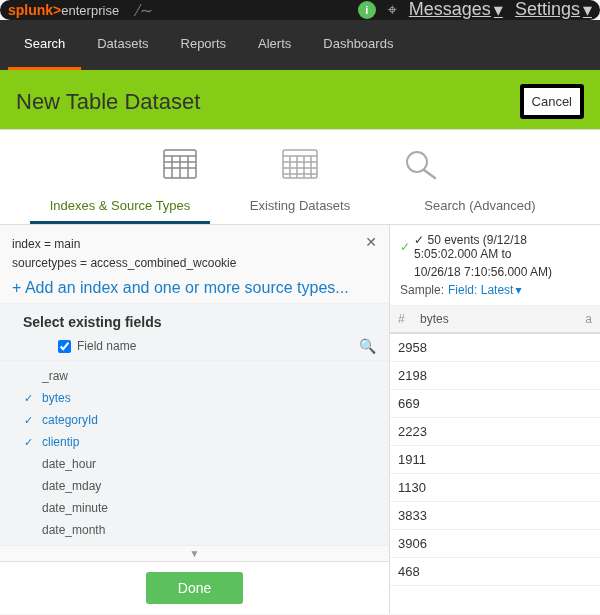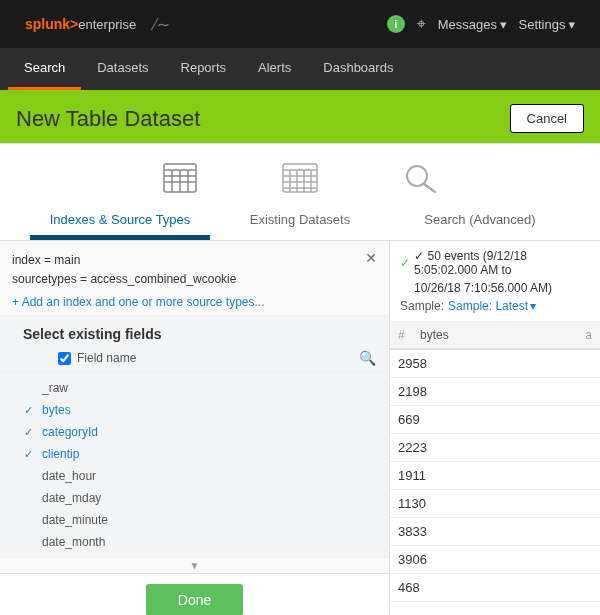--- a/index.html
+++ b/index.html
@@ -3,43 +3,44 @@
   <meta charset="utf-8">
   <style>
     * { box-sizing: border-box; margin: 0; padding: 0; }
     body { font-family: 'Helvetica Neue', Arial, sans-serif; font-size: 13px; background: #f2f4f5; color: #333; width: 600px; height: 615px; overflow: hidden; }
 
     
     .top-bar {
       background: #1a1a1a;
       display: flex;
       align-items: center;
-      height: 48px;
-      padding: 0 25px;
+      height: 20px;
+      padding: 0 8px;
       gap: 10px;
+      border-radius: 17px;
     }
     .logo {
       display: flex;
       align-items: center;
       gap: 0;
     }
     .logo-splunk { color: #ff6600; font-weight: bold; font-size: 14px; }
     .logo-enterprise { color: #ccc; font-size: 13px; }
     .top-bar-spacer { flex: 1; }
     .top-bar-icons { display: flex; align-items: center; gap: 12px; }
     .top-bar-icon { color: #aaa; font-size: 13px; cursor: pointer; }
     .top-bar-icon.green { background: #5cc05c; color: white; border-radius: 50%; width: 18px; height: 18px; display: flex; align-items: center; justify-content: center; font-size: 11px; font-weight: bold; }
-    .top-bar-dropdown { color: #ccc; font-size: 13px; cursor: pointer; display: flex; align-items: flex-end; gap: 3px; }
+    .top-bar-dropdown { color: #ccc; font-size: 18px; cursor: pointer; display: flex; align-items: flex-start; gap: 3px; text-decoration: underline; }
 
     
     .nav-bar {
       background: #2e2e2e;
       display: flex;
       align-items: center;
-      height: 42px;
+      height: 50px;
       padding: 0 8px;
     }
     .nav-item {
       color: #ccc;
       font-size: 13px;
       padding: 0 16px;
       height: 100%;
       display: flex;
       align-items: center;
       cursor: pointer;
@@ -52,22 +53,22 @@
       background: #84cc16;
       padding: 14px 16px 10px;
       display: flex;
       align-items: center;
       justify-content: space-between;
       border-bottom: 1px solid #ddd;
     }
     .page-title { font-size: 22px; font-weight: 300; color: #333; }
     .cancel-btn {
       background: white;
-      border: 1px solid #000000;
-      padding: 6px 16px;
+      border: 4px solid #000000;
+      padding: 6px 8px;
       border-radius: 3px;
       cursor: pointer;
       font-size: 13px;
       color: #333;
     }
 
     
     .tabs-section {
       background: white;
       border-bottom: 1px solid #ddd;
@@ -96,22 +97,22 @@
     }
     .tab-label-item {
       padding: 8px 0;
       font-size: 13px;
       color: #666;
       cursor: pointer;
       border-bottom: 3px solid transparent;
       text-align: center;
     }
     .tab-label-item.active {
-      color: #0369a1;
-      border-bottom: 5px solid #0c4a6e;
+      color: #4d7c0f;
+      border-bottom: 3px solid #0c4a6e;
       font-weight: 500;
     }
     
     .tab-label-indexes { width: 180px; }
     .tab-label-existing { width: 180px; }
     .tab-label-search { width: 180px; }
     .filter-area {
       padding: 10px 12px 6px;
       background: #f9f9f9;
       border-bottom: 1px solid #eee;
@@ -124,21 +125,21 @@
     }
     .filter-text { font-size: 12px; color: #333; line-height: 1.6; }
     .close-x {
       color: #666;
       cursor: pointer;
       font-size: 14px;
       line-height: 1;
     }
     .add-link {
       color: #1a7ec8;
-      font-size: 12px;
+      font-size: 16px;
       cursor: pointer;
       margin-top: 6px;
       display: inline-block;
     }
 
     
     .fields-section {
       padding: 10px 12px 6px;
       border-bottom: 1px solid #eee;
     }
@@ -424,21 +425,21 @@
   <div class="right-wrapper">
     <div class="right-header">
       <div class="right-header-main">
         <span class="check-green">✓</span>
         <span>✓ 50 events (9/12/18 5:05:02.000 AM to</span>
       </div>
       <div style="padding-left:14px; font-size:12px; color:#333; margin-bottom:4px;">10/26/18 7:10:56.000 AM)</div>
       <div class="sample-row">
         <span>Sample:</span>
         <span class="sample-link">
-          <span>Sample: Latest</span>
+          <span>Field: Latest</span>
           <span>▾</span>
         </span>
       </div>
     </div>
 
     <div class="data-table">
       <div class="data-table-header">
         <span class="col-num">#</span>
         <span class="col-bytes">bytes</span>
         <span class="col-a">a</span>

